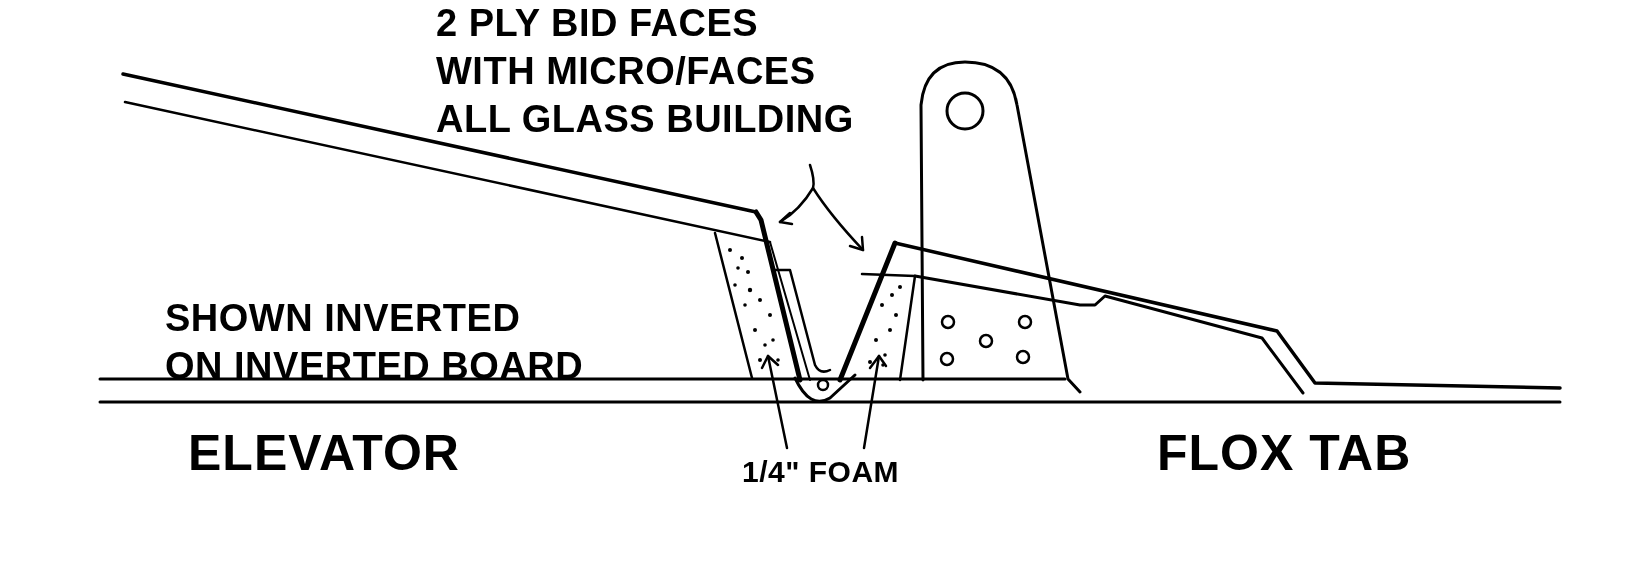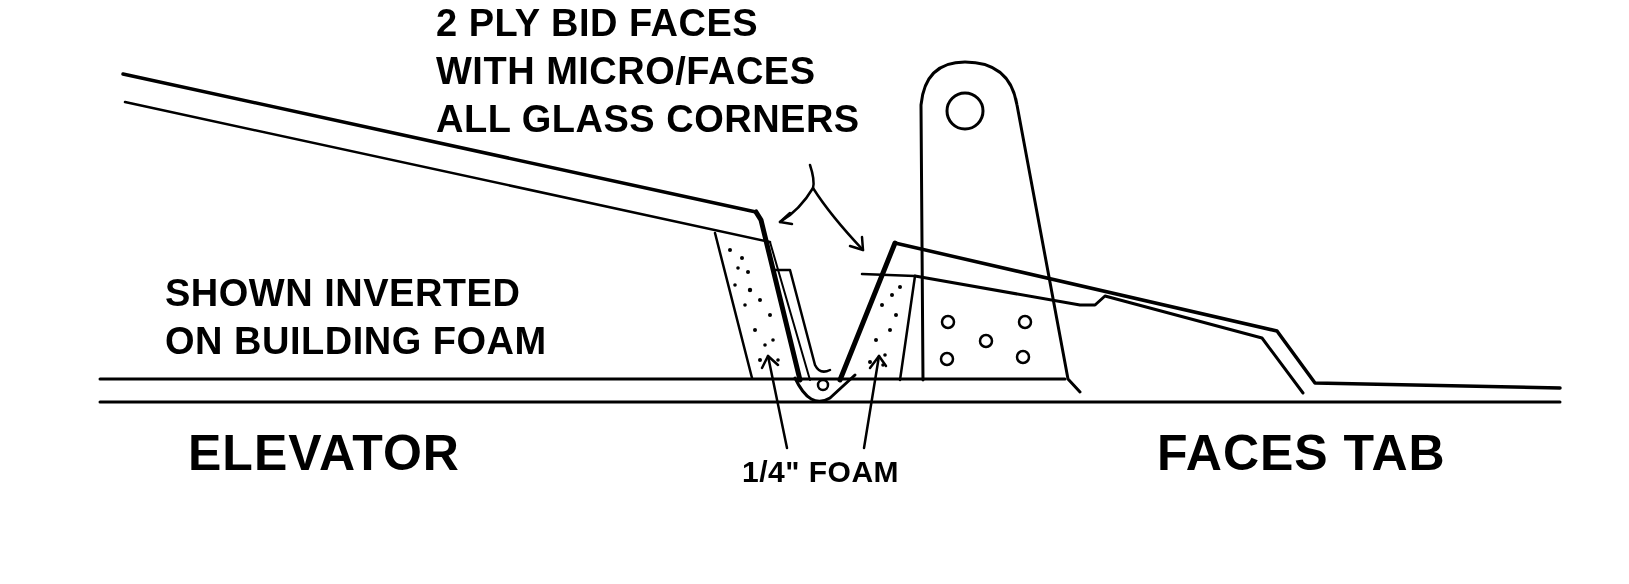--- a/index.html
+++ b/index.html
@@ -99,27 +99,27 @@
         <path d="M768 356 L762 368 M768 356 L778 365"></path>
         <path d="M864 448 L879 356"></path>
         <path d="M879 356 L870 368 M879 356 L886 366"></path>
       </g>
     </g>
   </svg>
 
   <div class="lbl note" style="left:436px; top:4px;">
     <div style="height:48px;">2 PLY BID FACES</div>
     <div style="height:48px;">WITH MICRO/FACES</div>
-    <div style="height:48px;">ALL GLASS CORNERS</div>
+    <div style="height:48px;">ALL GLASS BUILDING</div>
   </div>
 
   <div class="lbl note" style="left:165px; top:274px;">
-    <div style="height:48px;">SHOWN INVERTED</div>
-    <div style="height:48px;">ON BUILDING FOAM</div>
+    <div style="height:48px;margin-top:25px;">SHOWN INVERTED</div>
+    <div style="height:48px;">ON INVERTED BOARD</div>
   </div>
 
   <div class="lbl big" style="left:188px; top:428px;">ELEVATOR</div>
-  <div class="lbl big" style="left:1157px; top:428px;">FACES TAB</div>
+  <div class="lbl big" style="left:1157px; top:428px;">FLOX TAB</div>
 
   <div class="lbl small" style="left:742px; top:457px;">
     <div style="height:38px;">1/4" FOAM</div>
   </div>
 </div>
 
 </body></html>

